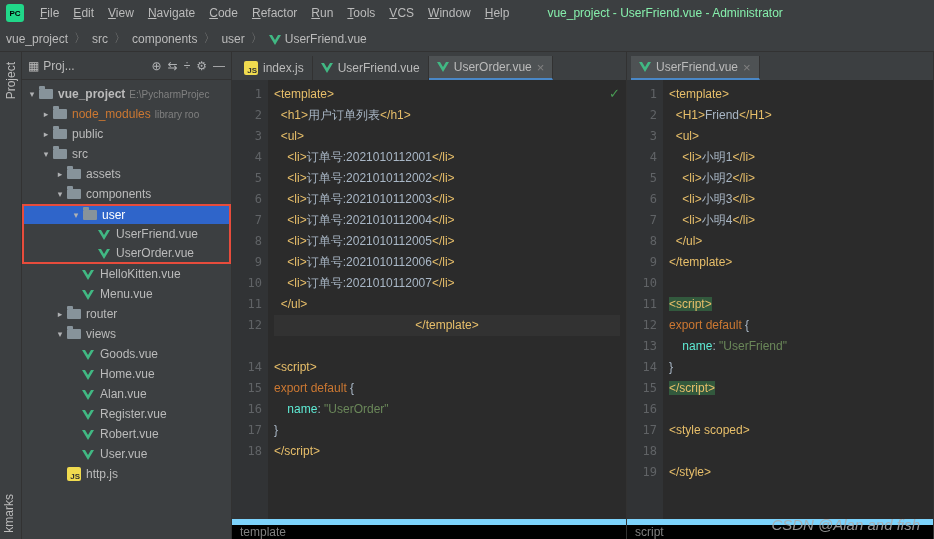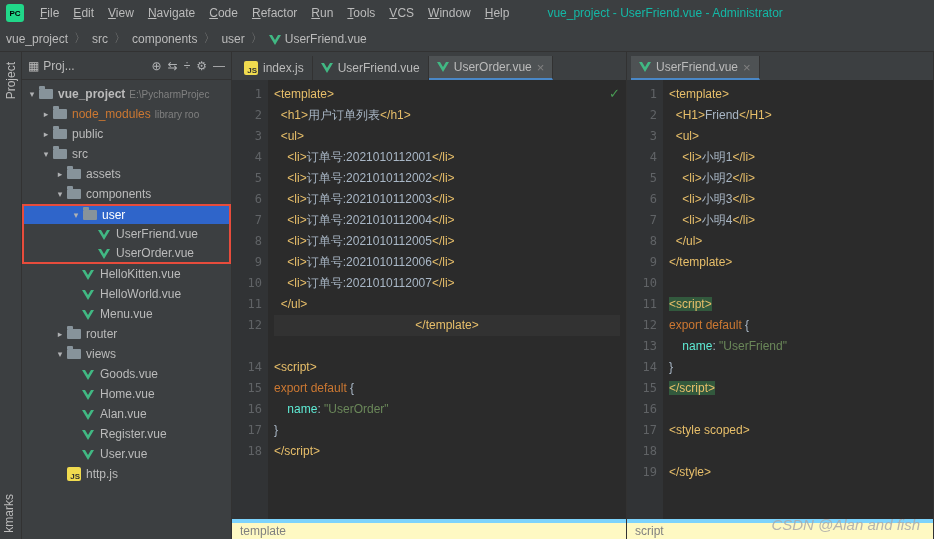--- a/index.html
+++ b/index.html
@@ -1,21 +1,21 @@
 <!DOCTYPE html>
 <html><head>
 <meta charset="utf-8">
 <style>
 * { margin:0; padding:0; box-sizing:border-box; font-family:"Segoe UI",Arial,sans-serif; font-size:12px; }
 body { background:#3c3f41; color:#bbbbbb; width:934px; height:539px; overflow:hidden; position:relative; }
 .root { display:flex; flex-direction:column; height:100%; }
 .menubar { display:flex; align-items:center; height:26px; background:#3c3f41; padding:0 6px; gap:2px; }
 .menubar .logo { width:18px; height:18px; background:#21d789; border-radius:3px; display:flex; align-items:center; justify-content:center; color:#000; font-weight:bold; font-size:8px; margin-right:8px;text-align:right; }
 .menubar .mi { padding:2px 6px; cursor:pointer; }
-.menubar .title { margin-left:30px; color:#14b8a6; }
+.menubar .title { margin-left:30px; color:#86efac; }
 .breadcrumb { display:flex; align-items:center; height:26px; background:#3c3f41; padding:0 6px; gap:4px; border-bottom:1px solid #323232; }
 .breadcrumb .bc { color:#bbbbbb; }
 .breadcrumb .sep { color:#808080; margin:0 2px; }
 .breadcrumb svg,.vicon svg { vertical-align:middle; }
 .main { flex:1; display:flex; overflow:hidden; }
 .toolstrip { width:22px; background:#3c3f41; border-right:1px solid #323232; display:flex; flex-direction:column; align-items:center; padding-top:4px; }
 .toolstrip .vert { writing-mode:vertical-rl; transform:rotate(180deg); padding:6px 2px; cursor:pointer; color:#bbbbbb; }
 .toolstrip2 { position:absolute; left:0; bottom:0; width:22px; }
 .toolstrip2 .vert { writing-mode:vertical-rl; transform:rotate(180deg); padding:6px 2px; color:#bbbbbb; }
 .sidebar { width:210px; background:#3c3f41; border-right:1px solid #323232; display:flex; flex-direction:column; }
@@ -41,21 +41,21 @@
 .gutter { width:36px; background:#313335; text-align:right; padding:4px 6px 4px 0; color:#606366; font-family:Consolas,monospace; font-size:12px; line-height:21px; }
 .codetxt { flex:1; padding:4px 6px; font-family:Consolas,monospace; font-size:12px; line-height:21px; white-space:pre; overflow:hidden; }
 .codetxt .t-tag { color:#e8bf6a;text-align:center; }
 .codetxt .t-str { color:#6a8759; }
 .codetxt .t-kw { color:#cc7832; }
 .codetxt .t-txt { color:#a9b7c6; }
 .codetxt .t-prop { color:#5eead4; }
 .codetxt .hl-y { background:#32593d; }
 .codetxt .caret-bg { background:#323232; display:inline-block; width:100%; }
 .check { position:absolute; top:6px; right:6px; color:#499c54; font-size:13px; }
-.statusln { height:20px; background:#fef9c3; border-top:4px solid #7dd3fc; display:flex; align-items:center; padding:0 8px; color:#808080;text-align:right; }
+.statusln { height:20px; background:#000000; border-top:6px solid #7dd3fc; display:flex; align-items:center; padding:0 8px; color:#808080;text-align:right; }
 .watermark { position:absolute; right:14px; bottom:6px; color:#aaaaaa; font-style:italic; font-size:15px; opacity:.85; }
 .folder-ic { width:14px; height:10px; background:#87939a; display:inline-block; border-radius:1px; position:relative; }
 .folder-ic:before { content:""; position:absolute; top:-3px; left:0; width:6px; height:3px; background:#87939a; border-radius:1px 1px 0 0; }
 .vlogo { fill:#41b883; }
 .jsic { width:14px; height:14px; background:#f0db4f; color:#323330; font-size:8px; font-weight:bold; display:inline-flex; align-items:flex-end; justify-content:flex-end; padding:0 1px 0 0; border-radius:2px; }
 </style>
 </head>
 <body>
 
 <div class="root">
@@ -181,29 +181,20 @@
             </span>
             <span style="">HelloKitten.vue</span>
           </div>
           <div class="trow" style="padding-left: 46px;">
             <span class="arr"></span>
             <span class="ic">
               <svg width="12" height="12">
                 <path class="vlogo" d="M0 2 L6 12 L12 2 L9 2 L6 7 L3 2 Z"></path>
               </svg>
             </span>
-            <span style="">HelloWorld.vue</span>
-          </div>
-          <div class="trow" style="padding-left: 46px;">
-            <span class="arr"></span>
-            <span class="ic">
-              <svg width="12" height="12">
-                <path class="vlogo" d="M0 2 L6 12 L12 2 L9 2 L6 7 L3 2 Z"></path>
-              </svg>
-            </span>
             <span style="">Menu.vue</span>
           </div>
           <div class="trow" style="padding-left: 32px;">
             <span class="arr">▸</span>
             <span class="ic">
               <span class="folder-ic"></span>
             </span>
             <span style="">router</span>
           </div>
           <div class="trow" style="padding-left: 32px;">
@@ -241,20 +232,29 @@
             <span style="">Alan.vue</span>
           </div>
           <div class="trow" style="padding-left: 46px;">
             <span class="arr"></span>
             <span class="ic">
               <svg width="12" height="12">
                 <path class="vlogo" d="M0 2 L6 12 L12 2 L9 2 L6 7 L3 2 Z"></path>
               </svg>
             </span>
             <span style="">Register.vue</span>
+          </div>
+          <div class="trow" style="padding-left: 46px;">
+            <span class="arr"></span>
+            <span class="ic">
+              <svg width="12" height="12">
+                <path class="vlogo" d="M0 2 L6 12 L12 2 L9 2 L6 7 L3 2 Z"></path>
+              </svg>
+            </span>
+            <span style="">Robert.vue</span>
           </div>
           <div class="trow" style="padding-left: 46px;">
             <span class="arr"></span>
             <span class="ic">
               <svg width="12" height="12">
                 <path class="vlogo" d="M0 2 L6 12 L12 2 L9 2 L6 7 L3 2 Z"></path>
               </svg>
             </span>
             <span style="">User.vue</span>
           </div>

